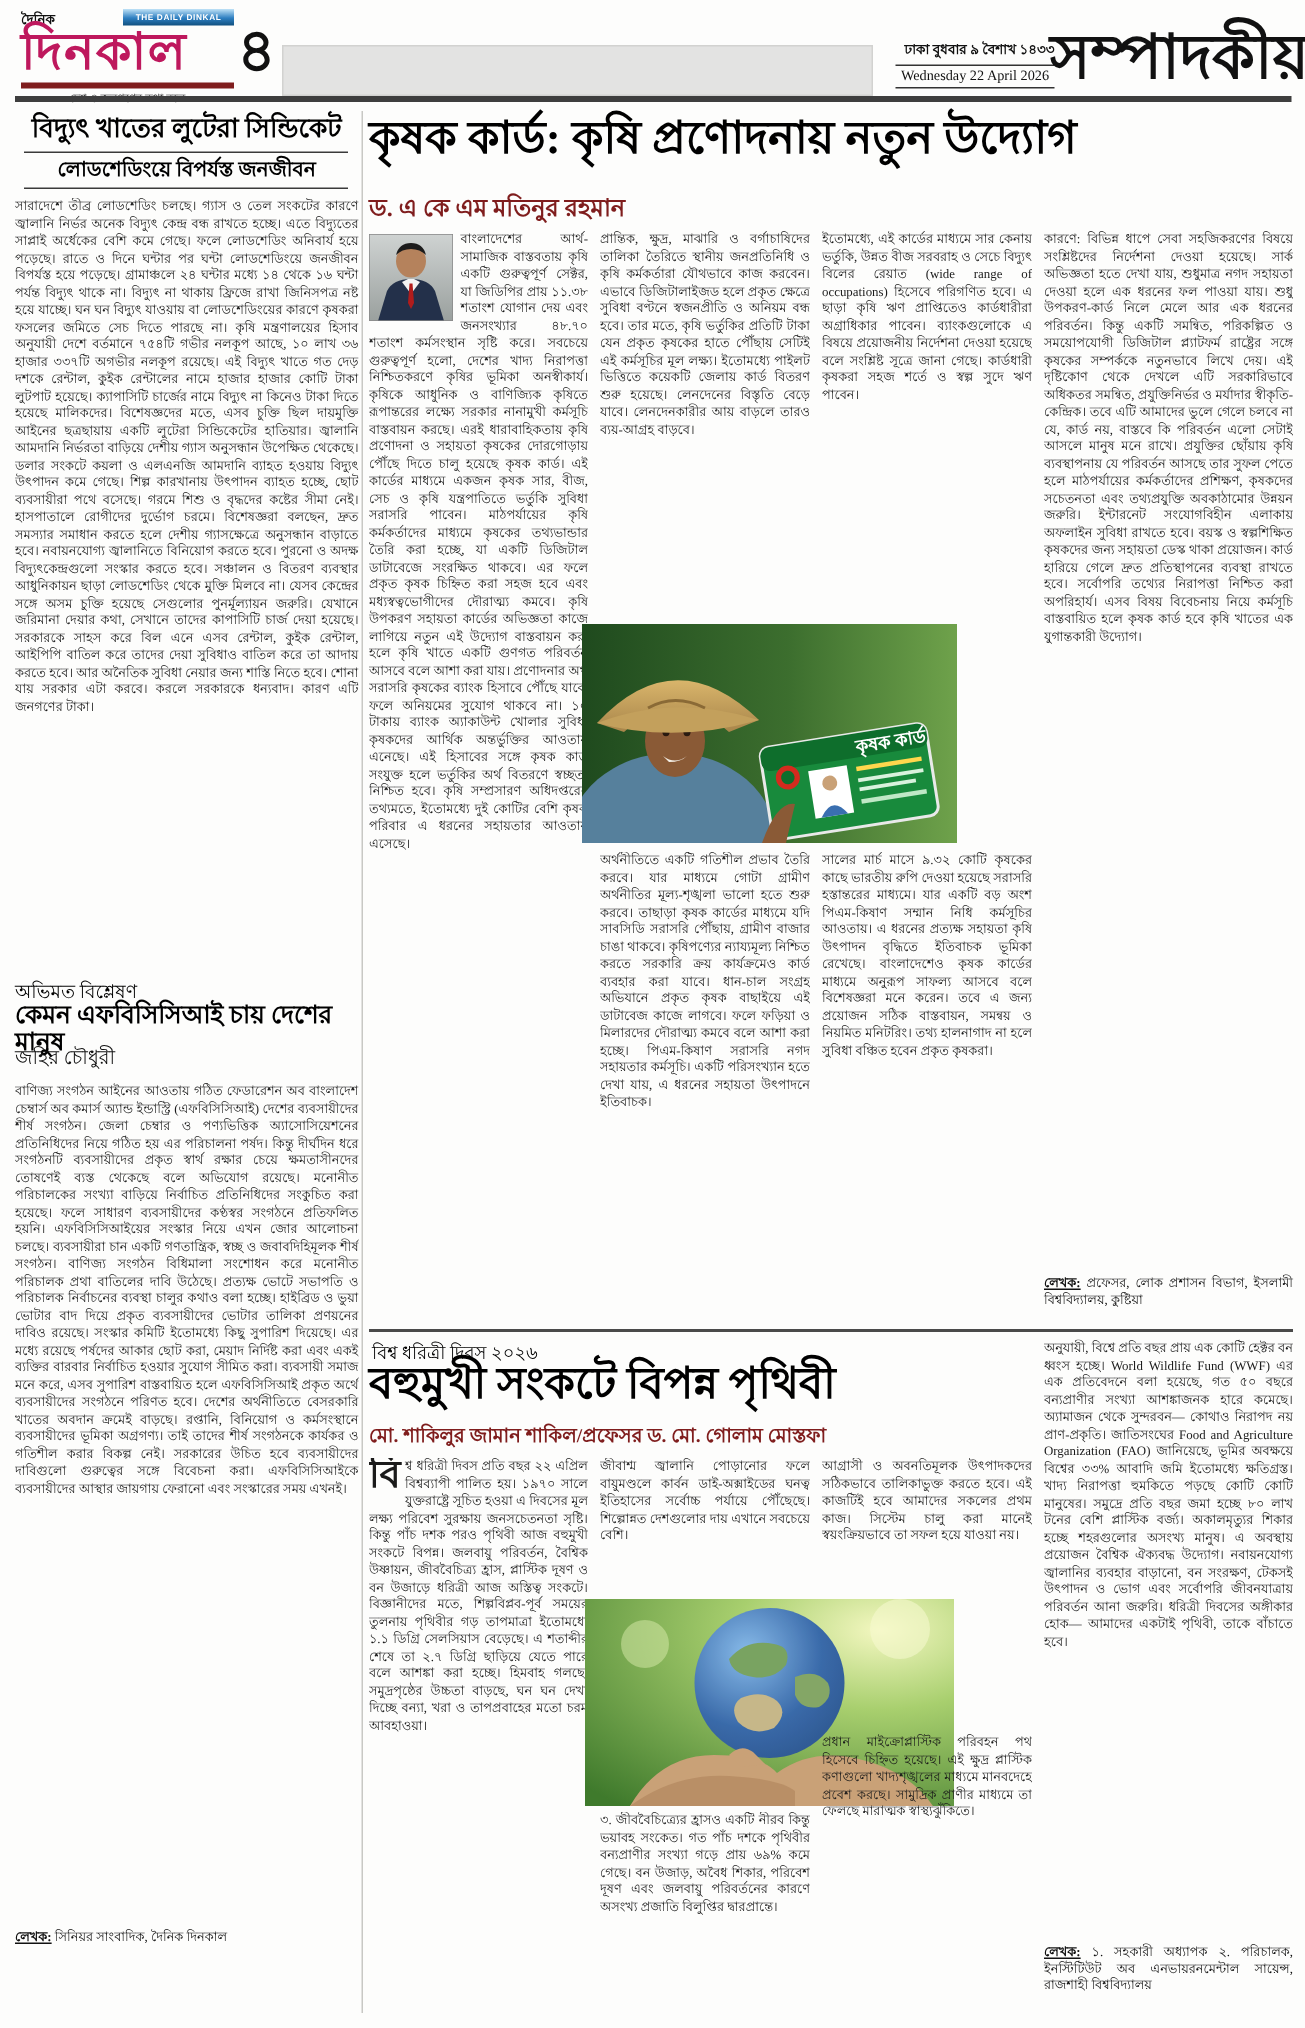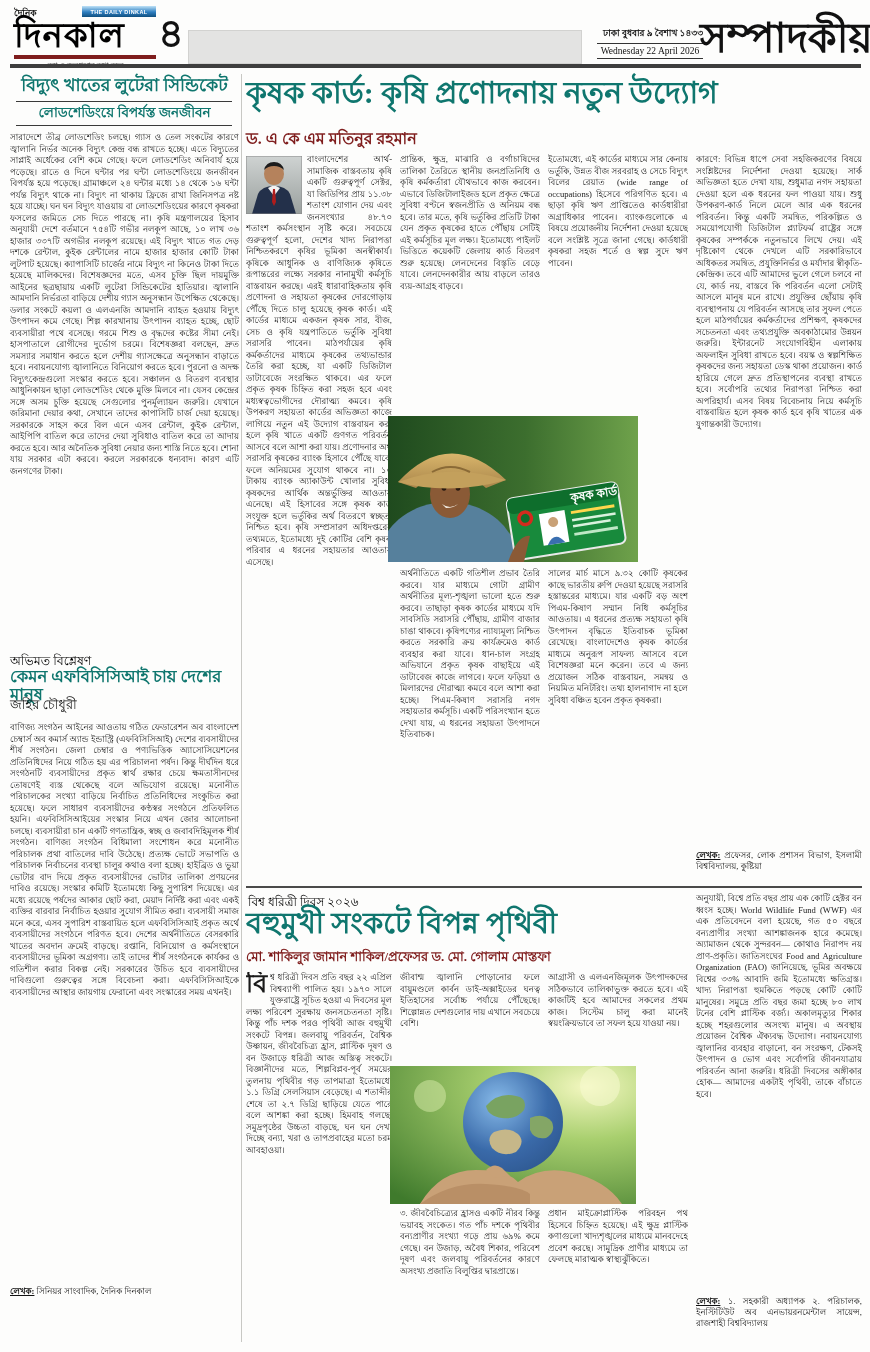--- a/index.html
+++ b/index.html
@@ -3,33 +3,33 @@
 <meta charset="utf-8">
 <style>
   html,body{margin:0;padding:0;background:#888;}
   #page{position:relative;width:870px;height:1352px;margin:0 auto;background:#fdfdfc;
         font-family:"Liberation Serif","DejaVu Serif",serif;color:#111;overflow:hidden;}
   .abs{position:absolute;}
   .center{text-align:center;}
   .rule{background:#3a3a3a;height:1px;}
   .body-text{font-size:8.6px;line-height:11.5px;text-align:justify;overflow:hidden;color:#1a1a1a;
              font-family:"Liberation Serif","DejaVu Serif",serif;}
-  .headline{font-weight:700;color:#0f766e;line-height:1.12;}
+  .headline{font-weight:700;color:#000000;line-height:1.12;}
   .byline{font-weight:700;color:#7f1d1d;}
   .kicker{color:#000;}
   .credit-line{font-size:8.6px;line-height:11px;text-align:justify;}
   .credit-line b{font-weight:700;text-decoration:underline;}
   
   .logo-wrap{left:14px;top:6px;width:142px;}
   .logo-top{display:flex;justify-content:space-between;height:12px;}
   .logo-daily{font-size:9px;font-weight:700;}
   .logo-banner{width:74px;height:11px;background:linear-gradient(180deg,#bfe2f7 0%,#2e7fc1 55%,#11507f 100%);
                color:#fff;font-family:"Liberation Sans",sans-serif;font-size:5.5px;font-weight:700;
                display:flex;align-items:center;justify-content:center;letter-spacing:.4px;}
-  .logo-main{font-size:34px;font-weight:900;line-height:36px;letter-spacing:1px;color:#000000;}
+  .logo-main{font-size:34px;font-weight:900;line-height:36px;letter-spacing:1px;color:#be185d;}
   .logo-tag{border-top:4px solid #7f1d1d;margin-top:1px;padding-top:1px;font-size:7.5px;text-align:center;}
   .pageno{left:158px;top:12px;font-size:40px;font-weight:700;line-height:44px;}
   .adbox{left:188px;top:30px;width:392px;height:32px;background:#e3e3e2;border:1px solid #d2d2d0;}
   .datebox{left:597px;top:26px;width:106px;}
   .date-bn{font-size:9px;font-weight:700;text-align:right;border-bottom:1px solid #333;padding-bottom:2px;}
   .date-en{font-size:9.5px;text-align:center;border-bottom:1px solid #333;padding:2px 0 2px 0;}
   .section-title{left:700px;top:12px;width:164px;font-size:41px;font-weight:700;text-align:center;line-height:52px;}
   .top-divider{left:10px;top:64px;width:851px;height:4px;background:#3e3e3e;}
   .vrule{left:241px;top:74px;width:1px;height:1268px;background:#c8c8c4;}
   .dropcap{float:left;font-size:25px;line-height:24px;font-weight:700;margin:0 3px 0 0;}
@@ -158,21 +158,21 @@
 
   <div class="abs kicker" style="left:248px;top:893px;font-size:12px;text-align:right;">বিশ্ব ধরিত্রী দিবস ২০২৬</div>
   <div class="abs headline" style="left:246px;top:907px;width:440px;font-size:29px;white-space:nowrap;">বহুমুখী সংকটে বিপন্ন পৃথিবী</div>
   <div class="abs byline" style="left:246px;top:947px;font-size:13px;">মো. শাকিলুর জামান শাকিল/প্রফেসর ড. মো. গোলাম মোস্তফা</div>
 
   <div class="abs body-text" style="left:246px;top:972px;width:146px;height:372px;">
     <span class="dropcap">বি</span>
     <span>শ্ব ধরিত্রী দিবস প্রতি বছর ২২ এপ্রিল বিশ্বব্যাপী পালিত হয়। ১৯৭০ সালে যুক্তরাষ্ট্রে সূচিত হওয়া এ দিবসের মূল লক্ষ্য পরিবেশ সুরক্ষায় জনসচেতনতা সৃষ্টি। কিন্তু পাঁচ দশক পরও পৃথিবী আজ বহুমুখী সংকটে বিপন্ন। জলবায়ু পরিবর্তন, বৈশ্বিক উষ্ণায়ন, জীববৈচিত্র্য হ্রাস, প্লাস্টিক দূষণ ও বন উজাড়ে ধরিত্রী আজ অস্তিত্ব সংকটে। বিজ্ঞানীদের মতে, শিল্পবিপ্লব-পূর্ব সময়ের তুলনায় পৃথিবীর গড় তাপমাত্রা ইতোমধ্যে ১.১ ডিগ্রি সেলসিয়াস বেড়েছে। এ শতাব্দীর শেষে তা ২.৭ ডিগ্রি ছাড়িয়ে যেতে পারে বলে আশঙ্কা করা হচ্ছে। হিমবাহ গলছে, সমুদ্রপৃষ্ঠের উচ্চতা বাড়ছে, ঘন ঘন দেখা দিচ্ছে বন্যা, খরা ও তাপপ্রবাহের মতো চরম আবহাওয়া।</span>
   </div>
   <div class="abs body-text" style="left:400px;top:972px;width:140px;height:90px;">জীবাশ্ম জ্বালানি পোড়ানোর ফলে বায়ুমণ্ডলে কার্বন ডাই-অক্সাইডের ঘনত্ব ইতিহাসের সর্বোচ্চ পর্যায়ে পৌঁছেছে। শিল্পোন্নত দেশগুলোর দায় এখানে সবচেয়ে বেশি।</div>
-  <div class="abs body-text" style="left:548px;top:972px;width:140px;height:90px;">আগ্রাসী ও এলএনজিমূলক উৎপাদকদের সঠিকভাবে তালিকাভুক্ত করতে হবে। এই কাজটিই হবে আমাদের সকলের প্রথম কাজ। সিস্টেম চালু করা মানেই স্বয়ংক্রিয়ভাবে তা সফল হয়ে যাওয়া নয়।</div>
+  <div class="abs body-text" style="left:548px;top:972px;width:140px;height:90px;">আগ্রাসী ও অবনতিমূলক উৎপাদকদের সঠিকভাবে তালিকাভুক্ত করতে হবে। এই কাজটিই হবে আমাদের সকলের প্রথম কাজ। সিস্টেম চালু করা মানেই স্বয়ংক্রিয়ভাবে তা সফল হয়ে যাওয়া নয়।</div>
 
   <div class="abs" style="left:390px;top:1066px;">
     <svg width="246" height="138" viewBox="0 0 246 138">
       <defs>
         <radialGradient id="ebg" cx="0.8" cy="0.15" r="1.1">
           <stop offset="0" stop-color="#f3f7c0"></stop>
             <stop offset="0.35" stop-color="#a8cf6e"></stop>
             <stop offset="1" stop-color="#3f7a2c"></stop>
         </radialGradient>
         <radialGradient id="globe" cx="0.35" cy="0.3" r="1">
@@ -189,21 +189,21 @@
       <path d="M104 66 Q118 60 128 68 Q136 76 126 86 Q112 92 102 82 Q96 72 104 66 Z" fill="#c2b280"></path>
       <path d="M140 52 Q154 46 162 56 Q166 66 156 72 Q144 74 140 64 Z" fill="#7ba05b"></path>
       <circle cx="123" cy="56" r="50" fill="#ffffff" opacity="0.07"></circle>
       <path d="M30 138 Q50 104 86 104 Q118 104 128 116 Q150 100 180 106 Q216 114 232 138 Z" fill="#c9a177"></path>
       <path d="M30 138 Q60 116 96 118 Q130 120 140 128 L140 138 Z" fill="#b98f66"></path>
       <path d="M96 104 Q104 96 112 102 L120 110 L104 112 Z" fill="#c9a177"></path>
     </svg>
   </div>
 
   <div class="abs body-text" style="left:400px;top:1208px;width:140px;height:136px;">৩. জীববৈচিত্র্যের হ্রাসও একটি নীরব কিন্তু ভয়াবহ সংকেত। গত পাঁচ দশকে পৃথিবীর বন্যপ্রাণীর সংখ্যা গড়ে প্রায় ৬৯% কমে গেছে। বন উজাড়, অবৈধ শিকার, পরিবেশ দূষণ এবং জলবায়ু পরিবর্তনের কারণে অসংখ্য প্রজাতি বিলুপ্তির দ্বারপ্রান্তে।</div>
-  <div class="abs body-text" style="left:548px;top:1208px;width:140px;height:136px;">প্রধান মাইক্রোপ্লাস্টিক পরিবহন পথ হিসেবে চিহ্নিত হয়েছে। এই ক্ষুদ্র প্লাস্টিক কণাগুলো খাদ্যশৃঙ্খলের মাধ্যমে মানবদেহে প্রবেশ করছে। সামুদ্রিক প্রাণীর মাধ্যমে তা ফেলছে মারাত্মক স্বাস্থ্যঝুঁকিতে।</div>
+  <div class="abs body-text" style="left:548px;top:1156px;width:140px;height:136px;">প্রধান মাইক্রোপ্লাস্টিক পরিবহন পথ হিসেবে চিহ্নিত হয়েছে। এই ক্ষুদ্র প্লাস্টিক কণাগুলো খাদ্যশৃঙ্খলের মাধ্যমে মানবদেহে প্রবেশ করছে। সামুদ্রিক প্রাণীর মাধ্যমে তা ফেলছে মারাত্মক স্বাস্থ্যঝুঁকিতে।</div>
 
   <div class="abs body-text" style="left:696px;top:893px;width:166px;height:398px;">অনুযায়ী, বিশ্বে প্রতি বছর প্রায় এক কোটি হেক্টর বন ধ্বংস হচ্ছে। World Wildlife Fund (WWF) এর এক প্রতিবেদনে বলা হয়েছে, গত ৫০ বছরে বন্যপ্রাণীর সংখ্যা আশঙ্কাজনক হারে কমেছে। অ্যামাজন থেকে সুন্দরবন— কোথাও নিরাপদ নয় প্রাণ-প্রকৃতি। জাতিসংঘের Food and Agriculture Organization (FAO) জানিয়েছে, ভূমির অবক্ষয়ে বিশ্বের ৩৩% আবাদি জমি ইতোমধ্যে ক্ষতিগ্রস্ত। খাদ্য নিরাপত্তা হুমকিতে পড়ছে কোটি কোটি মানুষের। সমুদ্রে প্রতি বছর জমা হচ্ছে ৮০ লাখ টনের বেশি প্লাস্টিক বর্জ্য। অকালমৃত্যুর শিকার হচ্ছে শহরগুলোর অসংখ্য মানুষ। এ অবস্থায় প্রয়োজন বৈশ্বিক ঐক্যবদ্ধ উদ্যোগ। নবায়নযোগ্য জ্বালানির ব্যবহার বাড়ানো, বন সংরক্ষণ, টেকসই উৎপাদন ও ভোগ এবং সর্বোপরি জীবনযাত্রায় পরিবর্তন আনা জরুরি। ধরিত্রী দিবসের অঙ্গীকার হোক— আমাদের একটাই পৃথিবী, তাকে বাঁচাতে হবে।</div>
   <div class="abs credit-line" style="left:696px;top:1296px;width:166px;">
     <b>লেখক:</b>
     <span>১. সহকারী অধ্যাপক ২. পরিচালক, ইনস্টিটিউট অব এনভায়রনমেন্টাল সায়েন্স, রাজশাহী বিশ্ববিদ্যালয়</span>
   </div>
 
 </div>
 
 </body></html>

